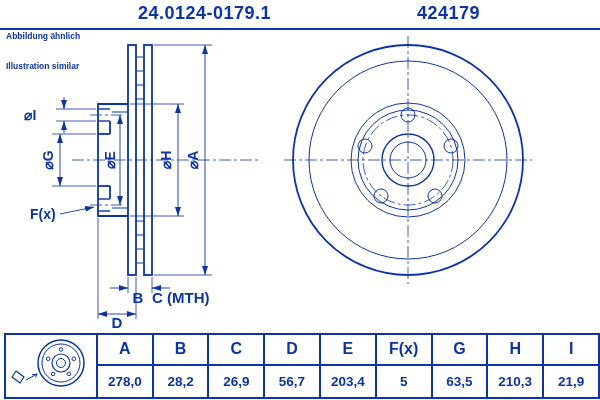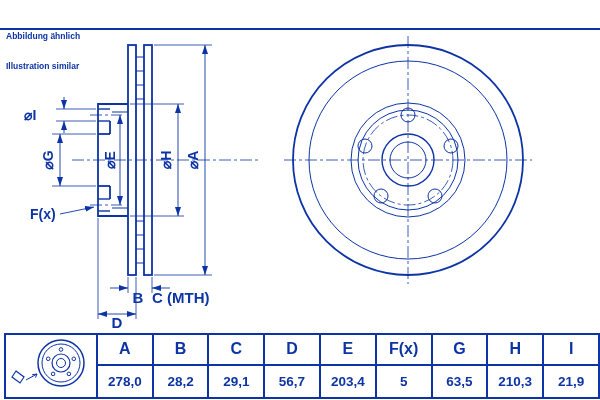--- a/index.html
+++ b/index.html
@@ -34,20 +34,22 @@
 </head>
 <body>
 
 <div class="page">
 
   <div class="topbar">
     <div class="note">
       <div>Abbildung ähnlich</div>
       <div>Illustration similar</div>
     </div>
+    <div class="part-number">24.0124-0179.1</div>
+    <div class="catalog-number">424179</div>
   </div>
 
   <div class="drawing-wrap">
     <svg width="600" height="300" viewBox="0 0 600 300">
       <defs>
         <marker id="arrE" markerUnits="userSpaceOnUse" markerWidth="10" markerHeight="8" refX="9" refY="4" orient="auto">
           <path d="M0,1 L9,4 L0,7 Z" fill="#0d34a5"></path>
         </marker>
         <marker id="arrS" markerUnits="userSpaceOnUse" markerWidth="10" markerHeight="8" refX="1" refY="4" orient="auto">
           <path d="M10,1 L1,4 L10,7 Z" fill="#0d34a5"></path>
@@ -176,21 +178,21 @@
       <th>D</th>
       <th>E</th>
       <th>F(x)</th>
       <th>G</th>
       <th>H</th>
       <th>I</th>
     </tr>
     <tr>
       <td class="val">278,0</td>
       <td class="val">28,2</td>
-      <td class="val">29,1</td>
+      <td class="val">26,9</td>
       <td class="val">56,7</td>
       <td class="val">203,4</td>
       <td class="val">5</td>
       <td class="val">63,5</td>
       <td class="val">210,3</td>
       <td class="val">21,9</td>
     </tr>
   </tbody>
     </table>
 

